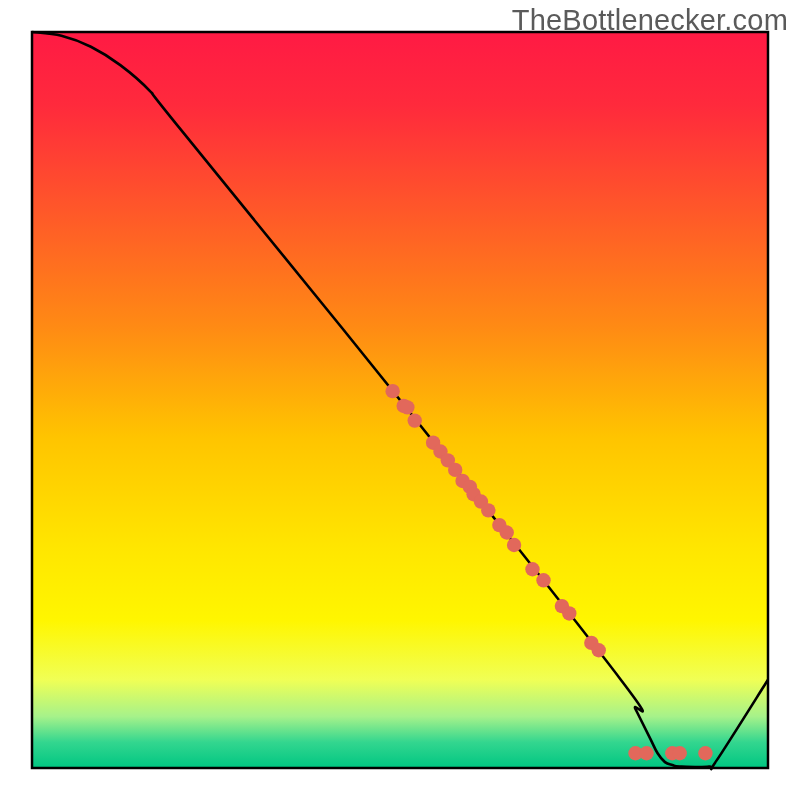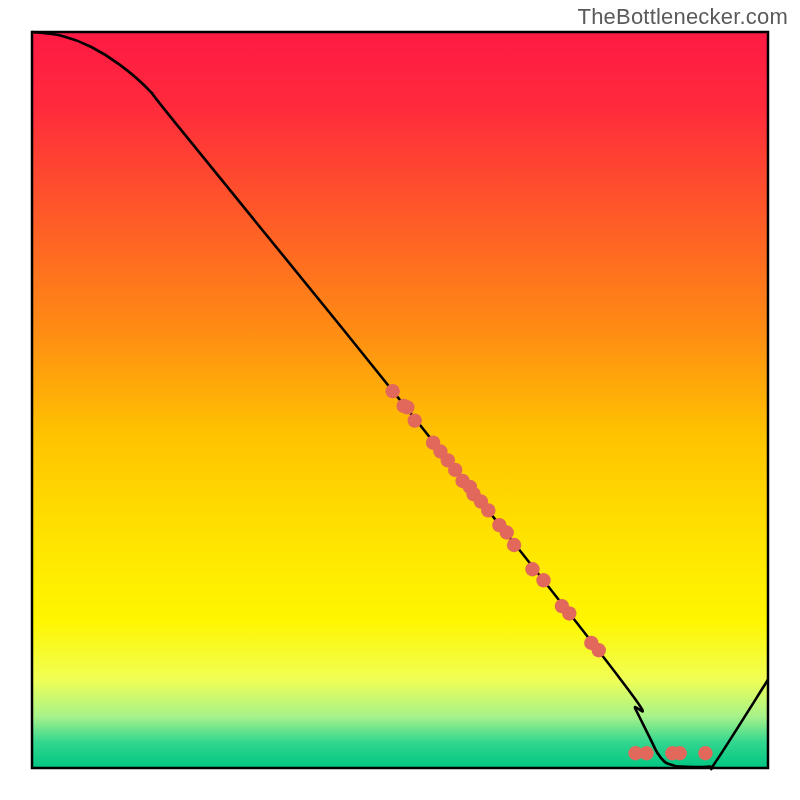--- a/index.html
+++ b/index.html
@@ -12,21 +12,21 @@
   }
   .chart-container {
     position: relative;
     width: 800px;
     height: 800px;
   }
   .attribution {
     position: absolute;
     top: 4px;
     right: 12px;
-    font-size: 22px;
+    font-size: 29px;
     font-weight: 500;
     color: #5a5a5a;
     letter-spacing: 0.2px;
   }
   svg {
     display: block;
   }
 </style>
 </head>
 <body>

